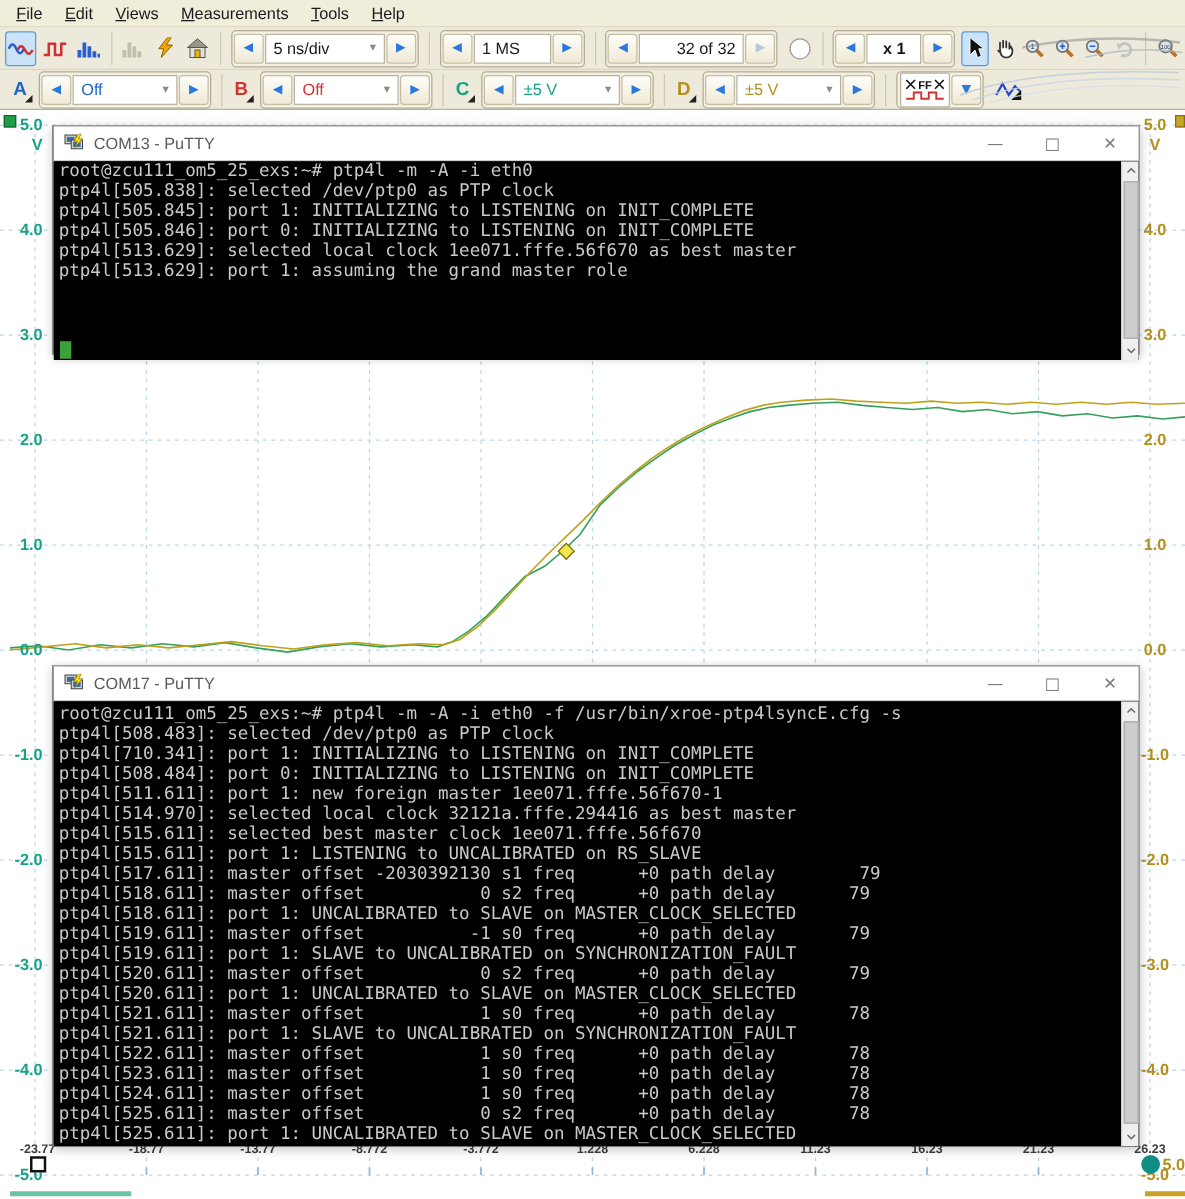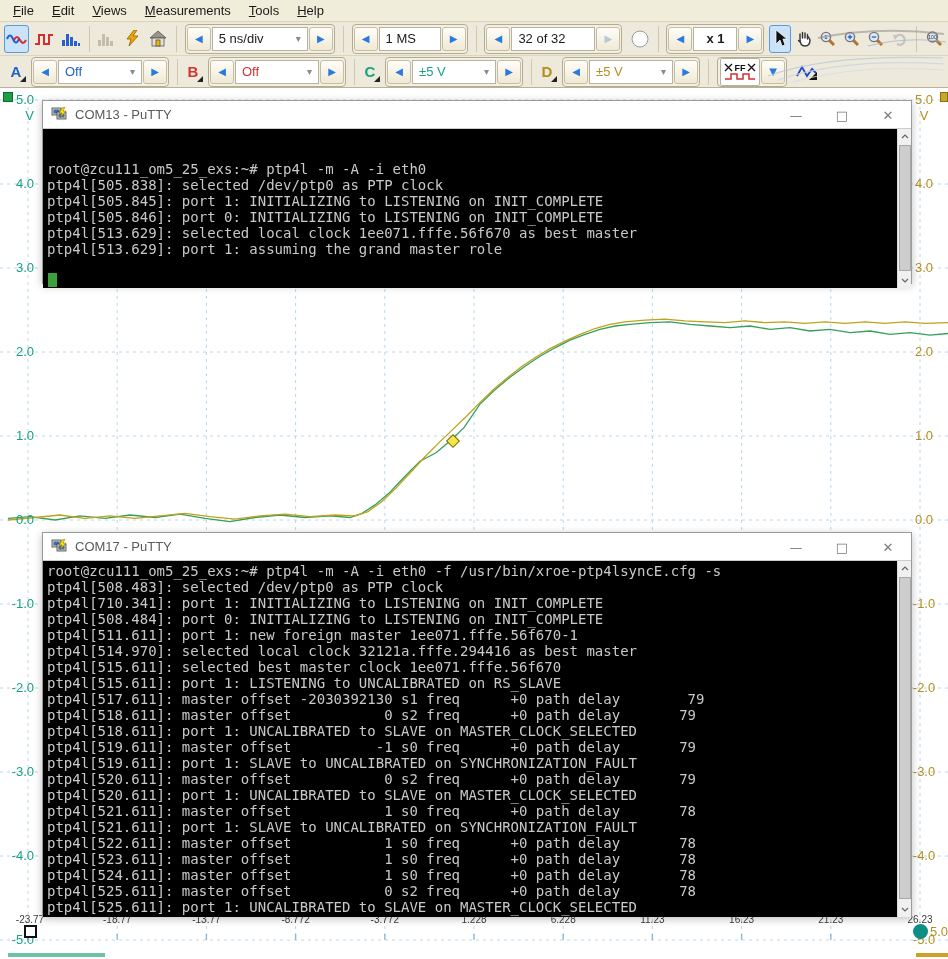--- a/index.html
+++ b/index.html
@@ -38,21 +38,21 @@
   .caret { margin-left:auto; color:#8a8a8a; font-family:"DejaVu Sans",sans-serif; font-size:10px; }
   .ch-letter { position:relative; width:20px; height:24px; font-size:15px; font-weight:bold;
                display:flex; align-items:center; justify-content:center; margin:0 1px; }
   .ch-letter::after { content:""; position:absolute; right:0; bottom:2px;
                       border-left:6px solid transparent; border-bottom:6px solid #222; }
   .logo-tech { position:absolute; right:10px; top:66px; font-family:"Liberation Serif",serif;
                font-size:14px; color:#8f8f8f; letter-spacing:1px; }
   .logo-swoosh { position:absolute; right:0; top:24px; pointer-events:none; }
 
   
-  .scope { position:absolute; left:0; top:88px; width:948px; height:871px; background:#fff; }
+  .scope { position:absolute; left:0; top:88px; width:948px; height:871px; background:#fff;font-weight:bold; }
   .axis-label { position:absolute; font-size:13px; line-height:14px; }
   .axis-left { left:0; width:36px; text-align:right; padding-right:2px; }
   .axis-right { left:904px; width:40px; text-align:center; }
   .x-label { position:absolute; top:826px; font-size:10px; color:#3c3c3c; transform:translateX(-50%); }
   .corner-sq { position:absolute; width:10px; height:10px; }
   .marker-square { position:absolute; left:24px; top:837px; width:13px; height:13px;
                    background:#fff; border:2px solid #111; }
   .axis-handle { position:absolute; left:913px; top:836px; width:15px; height:15px;
                  border-radius:50%; background:#0e8d84; }
   .handle-label { position:absolute; left:930px; top:836px; font-size:13px; color:#b3901d; }
@@ -149,21 +149,21 @@
       <div class="spin-arrow">◀</div>
       <div class="spin-field" style="width:62px;">
         <span>1 MS</span>
       </div>
       <div class="spin-arrow">▶</div>
     </div>
     <div class="tsep"></div>
 
     <div class="spin-group">
       <div class="spin-arrow">◀</div>
-      <div class="spin-field" style="width:84px; justify-content:flex-start;">
+      <div class="spin-field" style="width:84px; justify-content:flex-end;">
         <span>32 of 32</span>
       </div>
       <div class="spin-arrow dis">▶</div>
     </div>
     <div class="tbtn">
       <svg width="18" height="18" viewBox="0 0 18 18">
         <circle cx="9" cy="9" r="8" fill="#fdfdfd" stroke="#9a9a9a"></circle>
         <polygon points="4,14 11,7 14,4 7,11" fill="#d03030"></polygon>
         <polygon points="7,11 11,7 9,9" fill="#2a5fd0"></polygon>
       </svg>
@@ -397,21 +397,21 @@
         <rect x="7.5" y="6.5" width="6" height="4" fill="#3a6ea5"></rect>
         <polygon points="12,0 8,6 11,6 9,11 15,4 12,4 14,0" fill="#ffe000" stroke="#7a5800" stroke-width="0.5"></polygon>
       </svg>
       <span class="putty-title-text">COM13 - PuTTY</span>
       <div class="win-btns">
         <div class="win-btn">—</div>
         <div class="win-btn">□</div>
         <div class="win-btn">✕</div>
       </div>
     </div>
-    <div class="putty-body" style="height:159px; padding-top:32px;">
+    <div class="putty-body" style="height:159px; ">
       <div id="term1">
           <div class="t-line">root@zcu111_om5_25_exs:~# ptp4l -m -A -i eth0</div>
           <div class="t-line">ptp4l[505.838]: selected /dev/ptp0 as PTP clock</div>
           <div class="t-line">ptp4l[505.845]: port 1: INITIALIZING to LISTENING on INIT_COMPLETE</div>
           <div class="t-line">ptp4l[505.846]: port 0: INITIALIZING to LISTENING on INIT_COMPLETE</div>
           <div class="t-line">ptp4l[513.629]: selected local clock 1ee071.fffe.56f670 as best master</div>
           <div class="t-line">ptp4l[513.629]: port 1: assuming the grand master role</div>
         </div>
       <div class="t-cursor" style="left:5px; top:144px;"></div>
       <div class="scrollbar" style="height:159px;">

